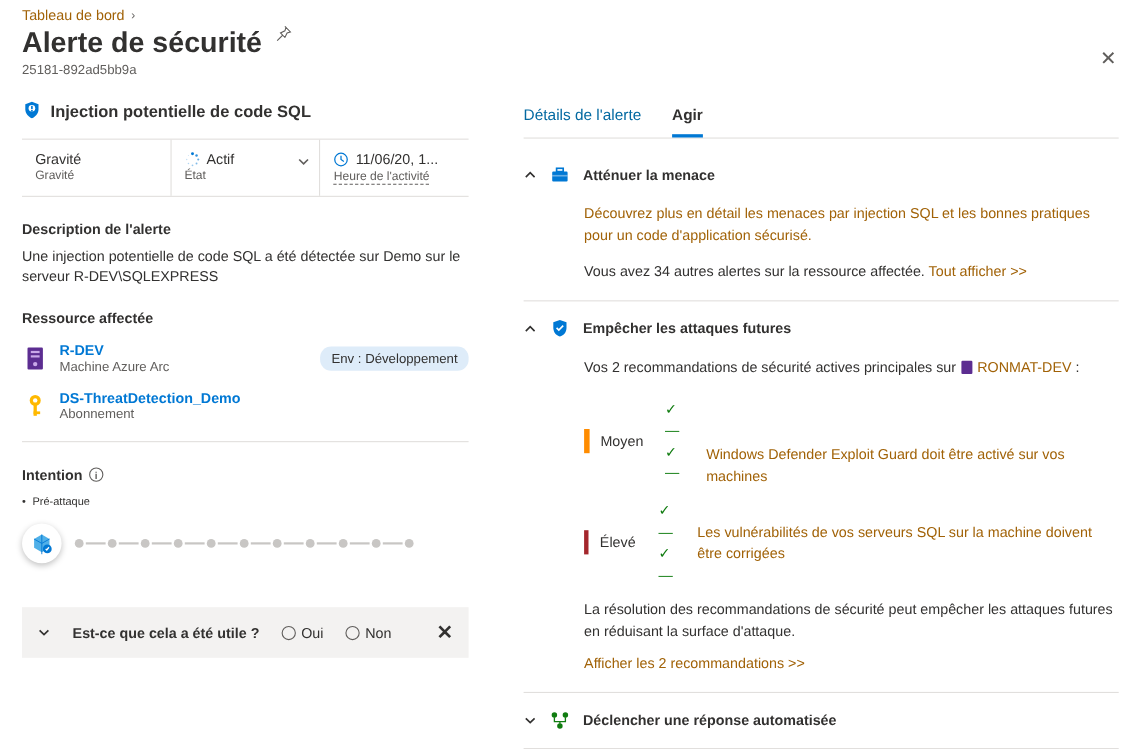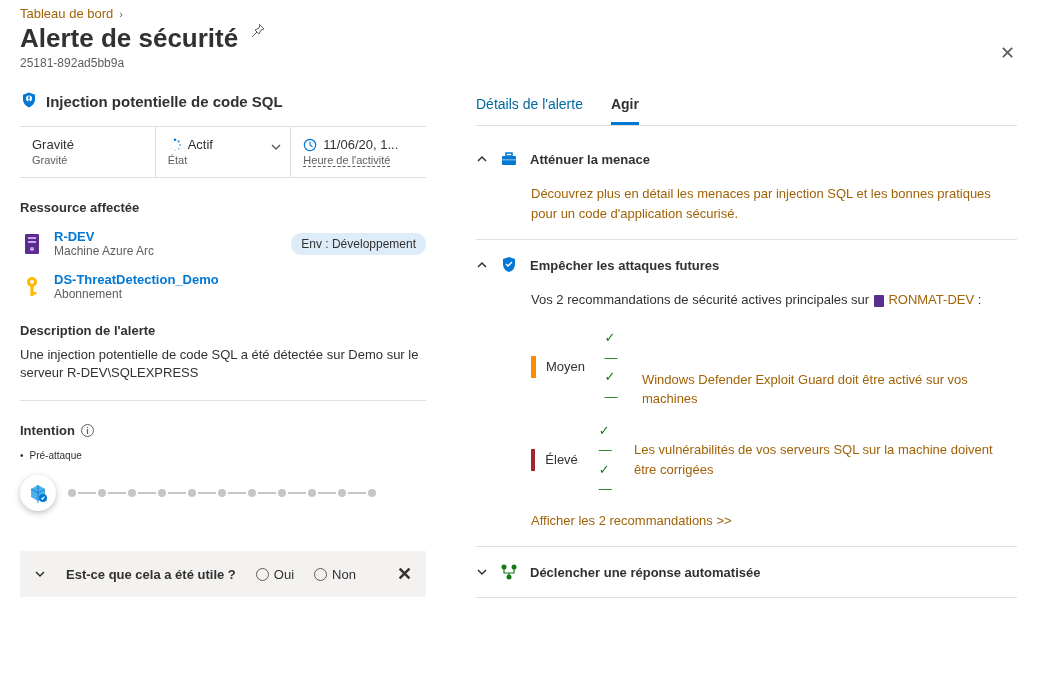--- a/index.html
+++ b/index.html
@@ -128,20 +128,25 @@
                 <circle cx="8" cy="8" r="6.5" fill="none" stroke="#0078d4" stroke-width="1.3"></circle>
                 <path d="M8 4v4l3 2" fill="none" stroke="#0078d4" stroke-width="1.3"></path>
               </svg>
             <span>11/06/20, 1...</span>
           </div>
           <div class="stat-label" style="border-bottom:1px dashed #605e5c; display:inline-block;text-align:right;">Heure de l'activité</div>
         </div>
       </div>
 
       <div class="section">
+        <h3>Description de l'alerte</h3>
+        <div class="desc">Une injection potentielle de code SQL a été détectée sur Demo sur le serveur R-DEV\SQLEXPRESS</div>
+      </div>
+
+      <div class="section">
         <h3>Ressource affectée</h3>
         <div class="res-item">
           <div class="res-icon">
             <svg width="20" height="24" viewBox="0 0 20 24">
                 <rect x="3" y="2" width="14" height="20" rx="1" fill="#5c2d91"></rect>
                 <rect x="6" y="5" width="8" height="2" fill="#c9a8e8"></rect>
                 <rect x="6" y="9" width="8" height="2" fill="#c9a8e8"></rect>
                 <circle cx="10" cy="17" r="2" fill="#c9a8e8"></circle>
               </svg>
           </div>
@@ -158,25 +163,20 @@
                 <circle cx="10" cy="7" r="2" fill="#fff"></circle>
                 <rect x="8.5" y="11" width="3" height="10" fill="#ffb900"></rect>
                 <rect x="8.5" y="17" width="6" height="2.5" fill="#ffb900"></rect>
               </svg>
           </div>
           <div class="res-text">
             <div class="name">DS-ThreatDetection_Demo</div>
             <div class="sub">Abonnement</div>
           </div>
         </div>
-      </div>
-
-      <div class="section">
-        <h3>Description de l'alerte</h3>
-        <div class="desc">Une injection potentielle de code SQL a été détectée sur Demo sur le serveur R-DEV\SQLEXPRESS</div>
       </div>
 
       <div class="divider"></div>
 
       <div class="section">
         <h3 class="with-info">
           <span>Intention</span>
           <span class="info-icon">i</span>
         </h3>
         <div class="intent-dots">
@@ -245,20 +245,23 @@
             </svg>
           <svg width="18" height="18" viewBox="0 0 18 18">
               <rect x="2" y="6" width="14" height="9" rx="1" fill="#0078d4"></rect>
               <rect x="6" y="3" width="6" height="3" fill="none" stroke="#0078d4" stroke-width="1.5"></rect>
               <rect x="2" y="9" width="14" height="1.5" fill="#fff" opacity=".4"></rect>
             </svg>
           <span>Atténuer la menace</span>
         </div>
         <div class="exp-body">
           <div class="link">Découvrez plus en détail les menaces par injection SQL et les bonnes pratiques pour un code d'application sécurisé.</div>
+          <div style="margin-top:14px;">
+            <span>Vous avez 34 autres alertes sur la ressource affectée. </span><span class="link">Tout afficher &gt;&gt;</span>
+          </div>
         </div>
       </div>
 
       <div class="exp">
         <div class="exp-head">
           <svg class="chev chev-small up" viewBox="0 0 12 12">
               <path d="M2 4l4 4 4-4" fill="none" stroke="#323130" stroke-width="1.5"></path>
             </svg>
           <svg width="18" height="18" viewBox="0 0 18 18">
               <path d="M9 1l6 2v5c0 4-2.5 7-6 8-3.5-1-6-4-6-8V3l6-2z" fill="#0078d4"></path>
@@ -281,20 +284,21 @@
               <span class="check-icon">✓—<br>✓—</span>
               <span class="link" style="margin-left:8px;margin-top:44px;">Windows Defender Exploit Guard doit être activé sur vos machines</span>
             </div>
             <div class="sev-row">
               <div class="sev-bar high"></div>
               <div class="sev-label">Élevé</div>
               <span class="check-icon">✓—<br>✓—</span>
               <span class="link" style="margin-left:8px;">Les vulnérabilités de vos serveurs SQL sur la machine doivent être corrigées</span>
             </div>
           </div>
+          <div style="margin-top:12px;">La résolution des recommandations de sécurité peut empêcher les attaques futures en réduisant la surface d'attaque.</div>
           <div class="link" style="margin-top:10px;">Afficher les 2 recommandations  &gt;&gt;</div>
         </div>
       </div>
 
       <div class="exp">
         <div class="exp-head">
           <svg class="chev chev-small" viewBox="0 0 12 12">
               <path d="M2 4l4 4 4-4" fill="none" stroke="#323130" stroke-width="1.5"></path>
             </svg>
           <svg width="18" height="18" viewBox="0 0 18 18">

